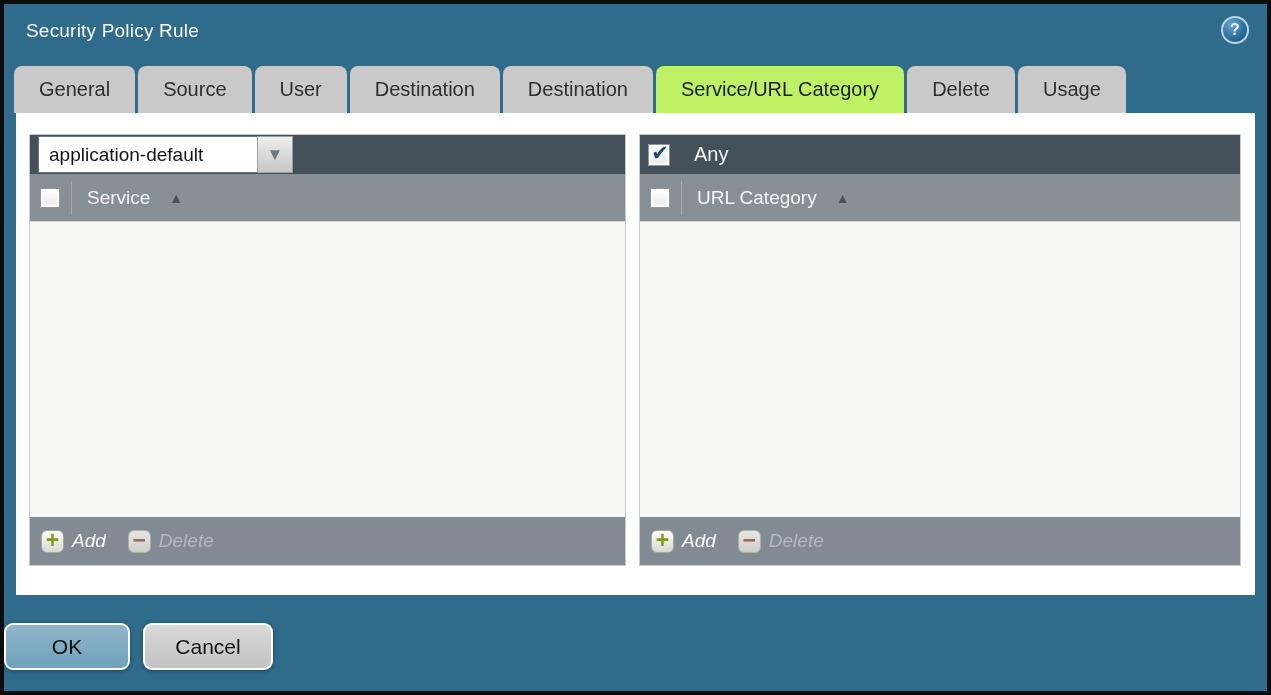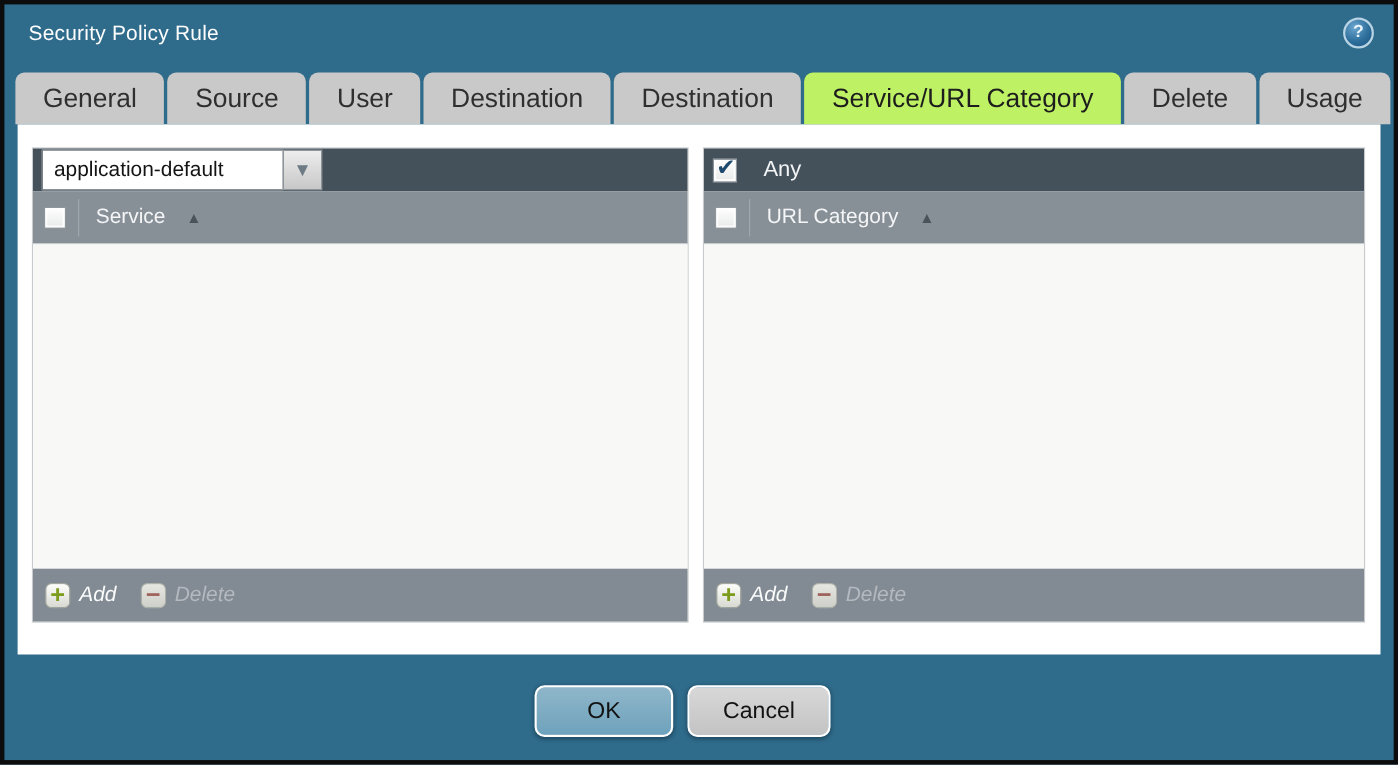--- a/index.html
+++ b/index.html
@@ -30,21 +30,21 @@
     color: #eaf4fb; font-size: 16px; font-weight: bold;
     display: flex; align-items: center; justify-content: center;
     cursor: pointer;
   }
 
   
   .tab-row { display: flex; gap: 3px; padding-left: 10px; height: 47px; align-items: flex-end; }
   .tab {
     background: #c9c9c9; color: #2f2f2f;
     height: 47px; line-height: 47px;
-    padding: 0 25px; font-size: 24px;
+    padding: 0 25px; font-size: 20px;
     border-radius: 8px 8px 0 0;
     white-space: nowrap; cursor: pointer;
   }
   .tab.active { background: #bef264; color: #1d1d1d; }
 
   
   .dialog-body {
     background: #ffffff; margin: 0 12px; height: 482px;
     padding: 21px 14px 0 13px;
   }
@@ -130,21 +130,21 @@
   .tool-btn .lbl { font-size: 19px; color: #fafbfb; font-style: italic; }
   .tool-btn.disabled .lbl { color: #b3b9be; }
   .tool-btn.disabled .icon-sq {
     background: linear-gradient(#e7e7e2, #cfcfc9);
     border-color: #adb2aa;
   }
   .tool-btn.disabled .delete-glyph { opacity: 0.75; }
 
   
   .dlg-actions {
-    display: flex; justify-content: center; gap: 13px;
+    display: flex; justify-content: flex-start; gap: 13px;
     padding: 28px 30px 0 0;
   }
   .btn {
     height: 47px; border: 2px solid #ffffff; border-radius: 9px;
     font-size: 21px; color: #121212;
     display: flex; align-items: center; justify-content: center;
     box-shadow: 0 1px 4px rgba(0,0,0,0.35);
     cursor: pointer; font-family: inherit;
   }
   .btn-ok { width: 126px; background: linear-gradient(#8fb6c9, #6ea2bc); }

